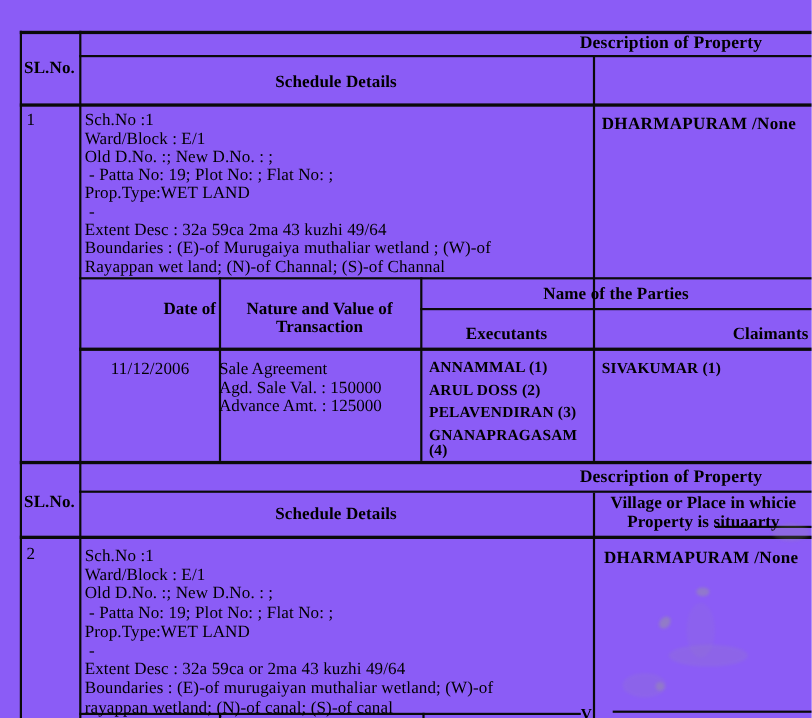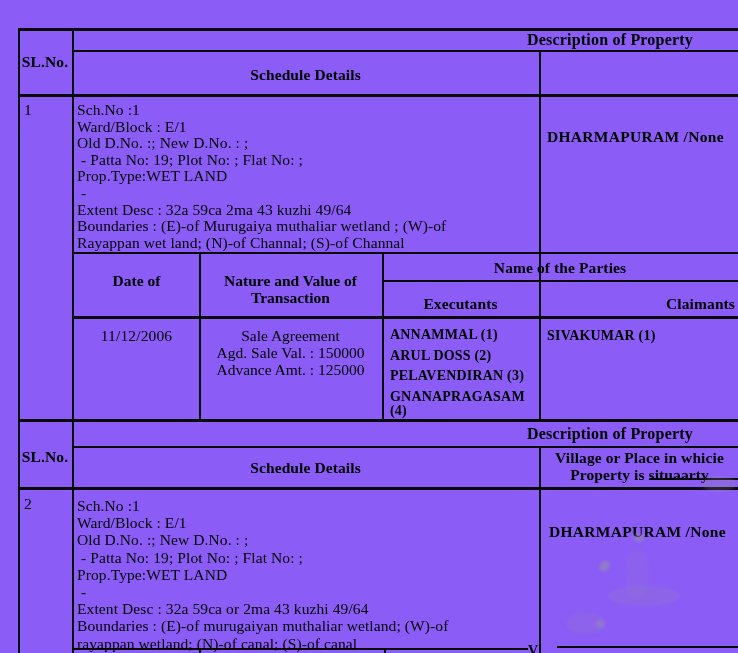--- a/index.html
+++ b/index.html
@@ -12,24 +12,24 @@
   .center{text-align:center;}
   .right{text-align:right;}
   .body-text{font-size:15.5px;letter-spacing:0.15px;}
   .sched-lines{position:absolute;font-size:15.5px;letter-spacing:0.1px;line-height:16.6px;}
   .sched-lines div{white-space:pre;}
   .sched-lines.s2{line-height:17.2px;}
   .hdr{font-size:15.5px;font-weight:bold;letter-spacing:0.1px;}
   .desc-hdr{font-size:16px;font-weight:bold;letter-spacing:0.2px;}
   .vill-hdr{font-size:15.5px;font-weight:bold;line-height:17px;text-align:center;letter-spacing:0.1px;}
   .inner-hdr{font-size:15.5px;font-weight:bold;line-height:17px;text-align:center;}
-  .nature-lines{position:absolute;font-size:15.5px;line-height:17px;text-align:center;}
+  .nature-lines{position:absolute;font-size:15.5px;line-height:17px;text-align:left;}
   .party-list{position:absolute;font-size:14px;font-weight:bold;line-height:14.5px;letter-spacing:0.2px;}
   .party-list div{margin-bottom:6px;}
-  .village-val{font-size:15.5px;font-weight:bold;letter-spacing:0.3px;margin-top:24px;}
+  .village-val{font-size:15.5px;font-weight:bold;letter-spacing:0.3px;}
   .artifact{position:absolute;background:#9a9a9a;border-radius:50%;filter:blur(1.5px);}
 </style>
 </head>
 <body>
 
 <div id="screen">
 
   <div class="ln" style="left:18px;top:28px;width:720px;height:3px;"></div>
   <div class="ln" style="left:18px;top:28px;width:2px;height:625px;"></div>
   <div class="ln" style="left:72px;top:28px;width:2px;height:625px;"></div>
@@ -62,21 +62,21 @@
     <div>Old D.No. :; New D.No. : ;</div>
     <div> - Patta No: 19; Plot No: ; Flat No: ;</div>
     <div>Prop.Type:WET LAND</div>
     <div> - </div>
     <div>Extent Desc : 32a 59ca 2ma 43 kuzhi 49/64</div>
     <div>Boundaries : (E)-of Murugaiya muthaliar wetland ; (W)-of</div>
     <div>Rayappan wet land; (N)-of Channal; (S)-of Channal</div>
   </div>
   <div class="txt village-val" style="left:547px;top:104px;">DHARMAPURAM /None</div>
 
-  <div class="inner-hdr" style="position:absolute;left:74px;top:272px;width:125px;">
+  <div class="inner-hdr" style="position:absolute;left:74px;top:272px;width:125px;padding-left:36px;">
     <div>Date of</div>
   </div>
   <div class="inner-hdr" style="position:absolute;left:199px;top:272px;width:183px;">
     <div>Nature and Value of</div>
     <div>Transaction</div>
   </div>
   <div class="txt hdr center" style="left:382px;top:259px;width:356px;">Name of the Parties</div>
   <div class="txt hdr center" style="left:382px;top:295px;width:157px;">Executants</div>
   <div class="txt hdr right" style="left:540px;top:295px;width:195px;">Claimants</div>
 

